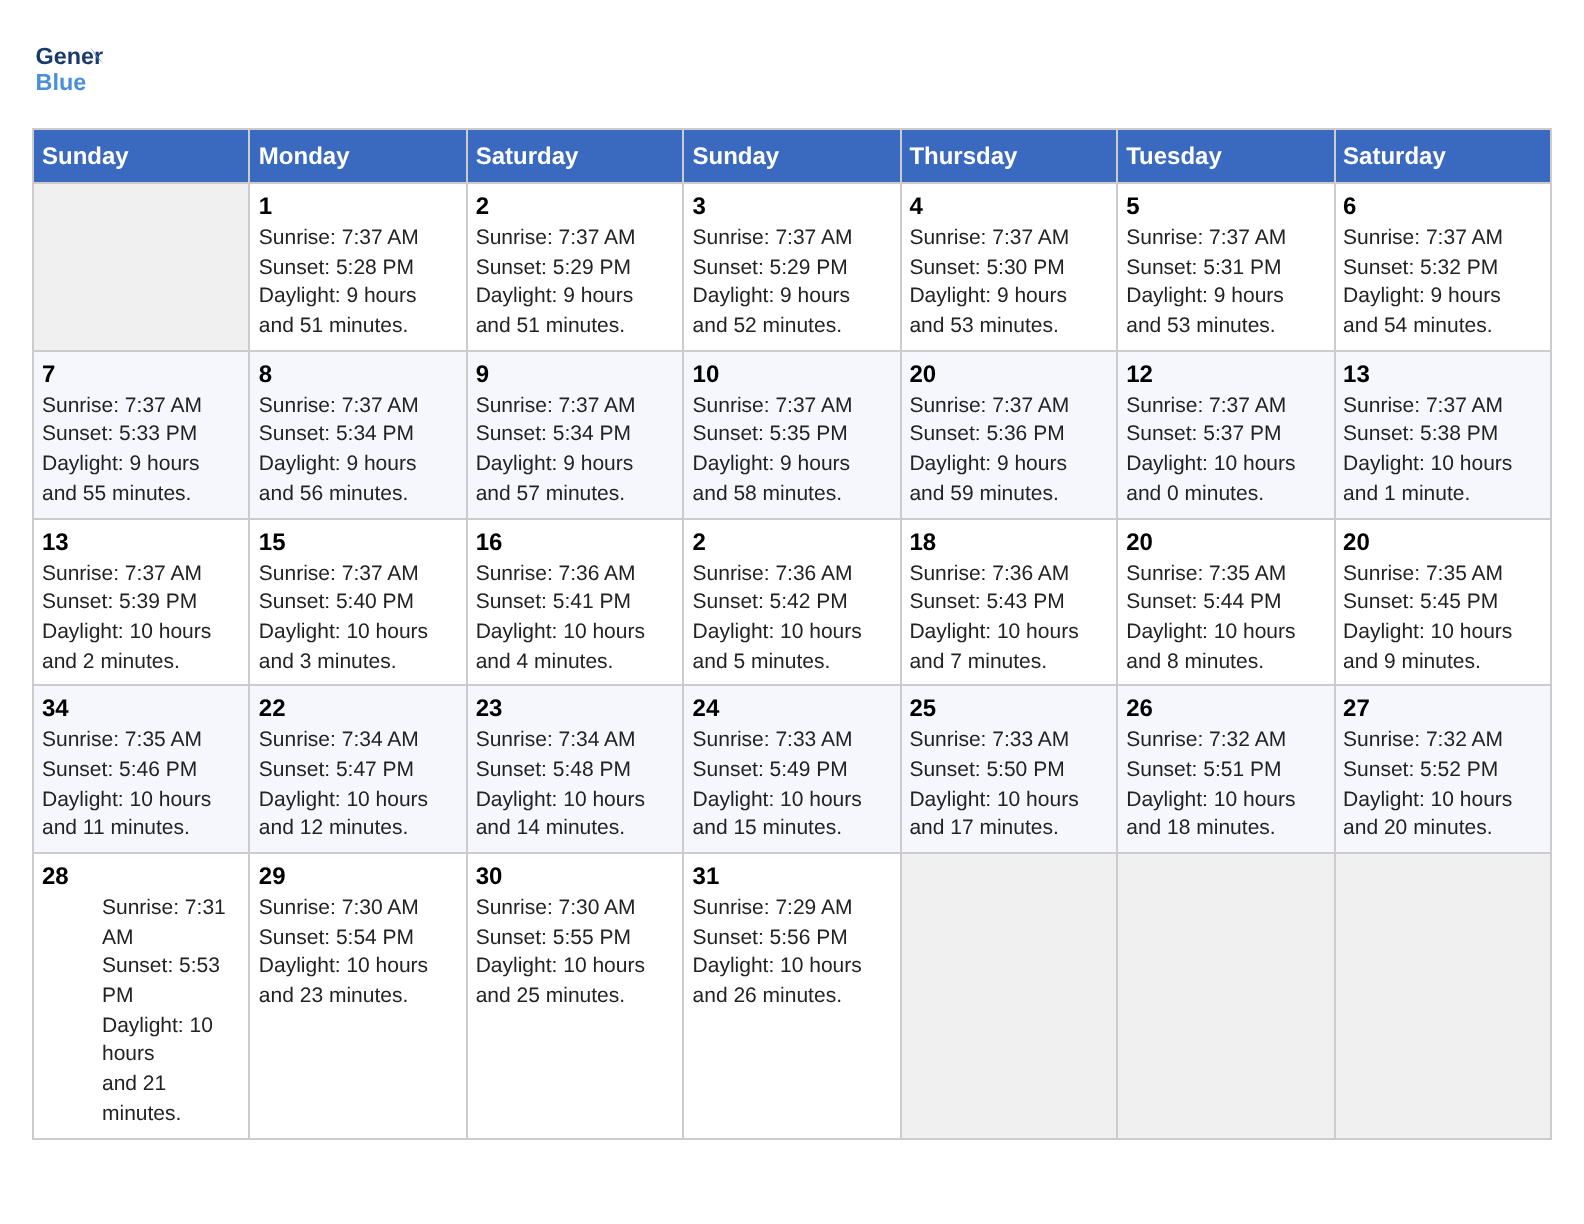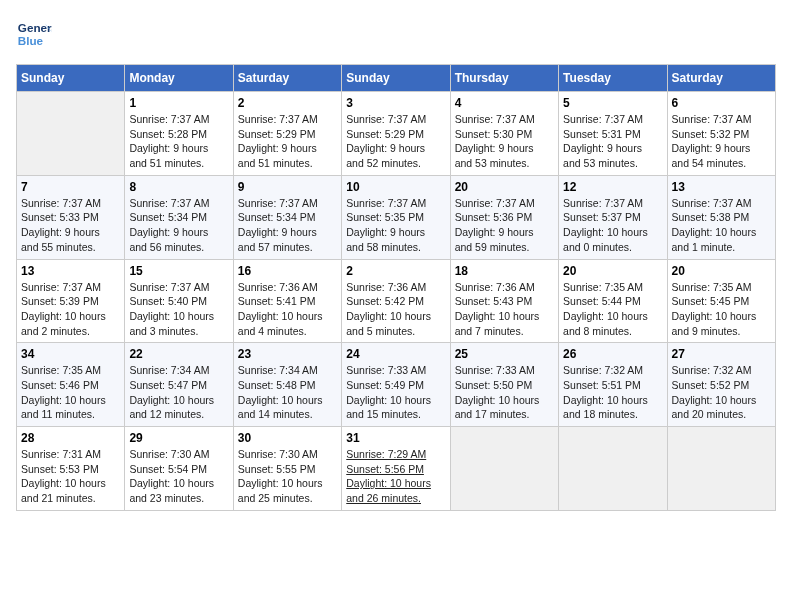--- a/index.html
+++ b/index.html
@@ -304,42 +304,42 @@
           <div class="day-number">27</div>
           <div class="day-info" style="white-space: pre-line;">Sunrise: 7:32 AM
 Sunset: 5:52 PM
 Daylight: 10 hours
 and 20 minutes.</div>
         </td>
       </tr>
       <tr>
         <td>
           <div class="day-number">28</div>
-          <div class="day-info" style="white-space: pre-line;">Sunrise: 7:31 AM
+          <div class="day-info" style="white-space: pre-line; margin-left: 30px;">Sunrise: 7:31 AM
 Sunset: 5:53 PM
 Daylight: 10 hours
 and 21 minutes.</div>
         </td>
         <td>
           <div class="day-number">29</div>
           <div class="day-info" style="white-space: pre-line;">Sunrise: 7:30 AM
 Sunset: 5:54 PM
 Daylight: 10 hours
 and 23 minutes.</div>
         </td>
         <td>
           <div class="day-number">30</div>
           <div class="day-info" style="white-space: pre-line;">Sunrise: 7:30 AM
 Sunset: 5:55 PM
 Daylight: 10 hours
 and 25 minutes.</div>
         </td>
         <td>
           <div class="day-number">31</div>
-          <div class="day-info" style="white-space: pre-line; text-decoration: underline;">Sunrise: 7:29 AM
+          <div class="day-info" style="white-space: pre-line;">Sunrise: 7:29 AM
 Sunset: 5:56 PM
 Daylight: 10 hours
 and 26 minutes.</div>
         </td>
         <td class="empty-cell"></td>
         <td class="empty-cell"></td>
         <td class="empty-cell"></td>
       </tr>
     </tbody>
 </table>

